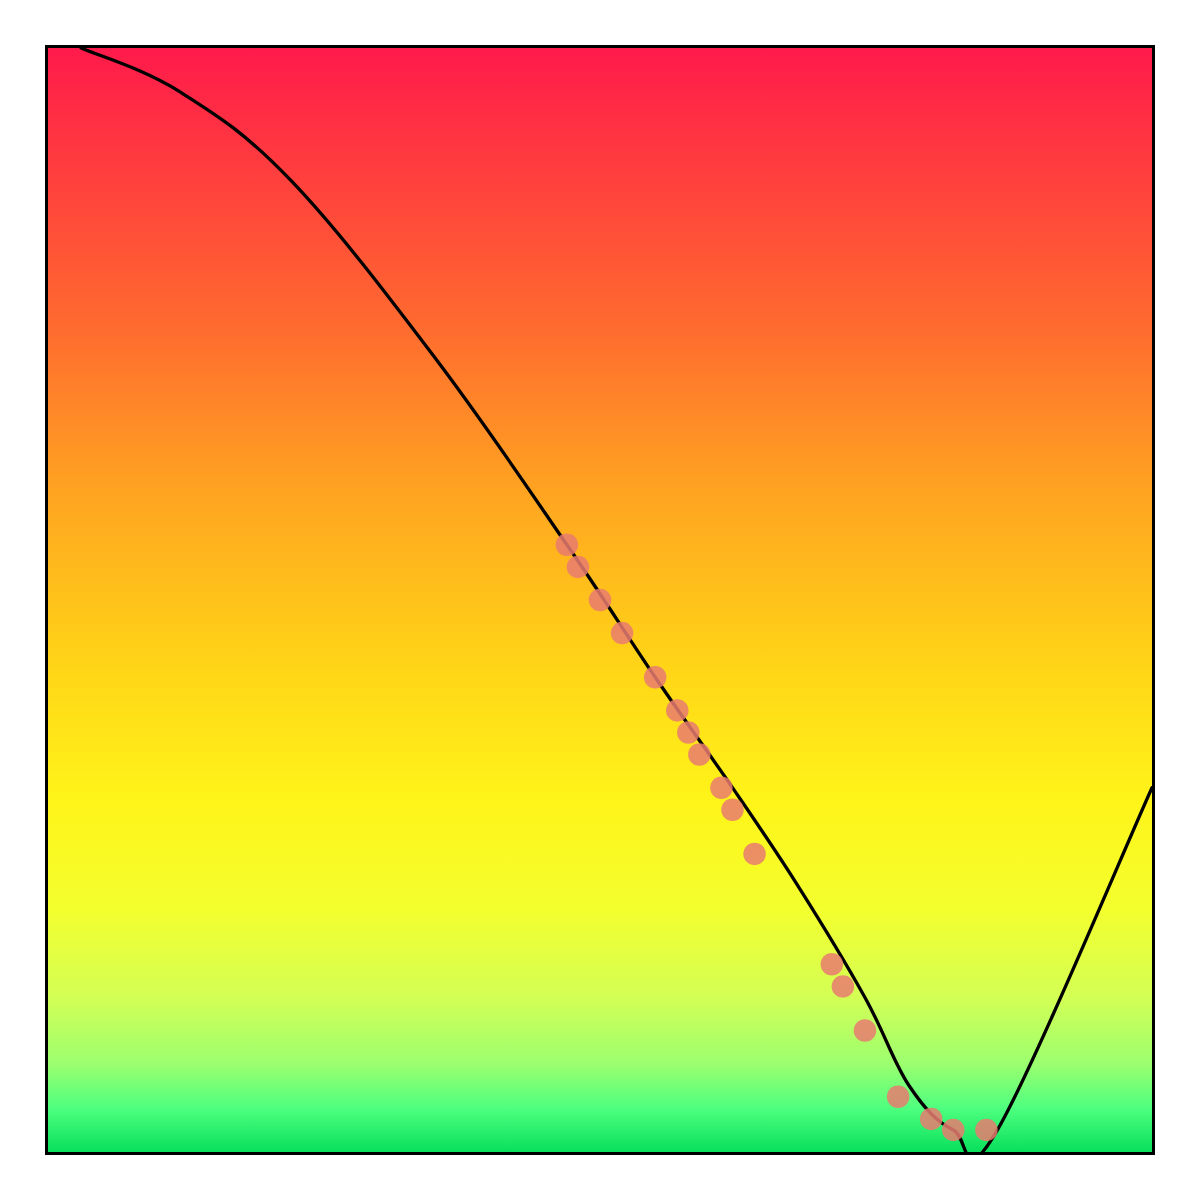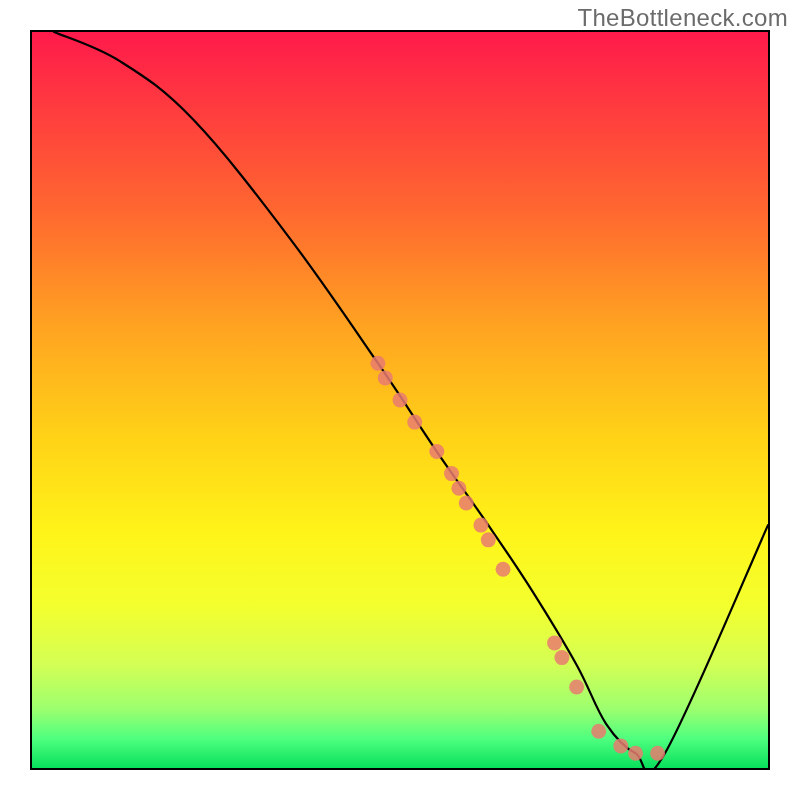--- a/index.html
+++ b/index.html
@@ -59,21 +59,20 @@
     position: absolute;
     inset: 0;
     width: 100%;
     height: 100%;
   }
 </style>
 </head>
 <body>
 
 <div class="frame">
-  <div class="watermark">TheBottleneck.com</div>
 
   <div class="plot-outer">
     <div class="gradient-bg"></div>
 
     <svg class="curve" viewBox="0 0 736 736" preserveAspectRatio="none">
       <path id="curve-path" fill="none" stroke="#000" stroke-width="2.2" stroke-linecap="round" d="M 22.08,0 C 34.00319999999999,5.29920000000001 63.148799999999994,13.542400000000047 88.32,29.440000000000055 C 113.49119999999999,45.337600000000066 131.4496,56.524800000000056 161.92,88.32000000000005 C 192.39039999999997,120.11520000000004 224.47999999999996,162.36160000000007 257.59999999999997,206.08000000000004 C 290.71999999999997,249.79840000000002 319.424,292.7808 345.91999999999996,331.2 C 372.41599999999994,369.6192 384.928,390.3744 404.8,419.52 C 424.672,448.6656 439.0976,467.9488 456.32,493.12 C 473.5424,518.2912 484.5824,534.1888 500.48,559.36 C 516.3776,584.5312 531.3919999999999,609.1136 544.64,632.96 C 557.888,656.8064 563.4816000000001,675.9424 574.08,691.84 C 584.6784,707.7376 592.9216,715.9807999999999 603.52,721.28 C 614.1184,726.5792 609.1136,762.3488 632.96,721.28 C 656.8064,680.2112 717.4528,534.1888 736,493.12"></path>
       <g id="markers">
           <circle cx="345.91999999999996" cy="331.2" r="7.5" fill="#e97b70" fill-opacity="0.85"></circle>
           <circle cx="353.28" cy="345.91999999999996" r="7.5" fill="#e97b70" fill-opacity="0.85"></circle>
           <circle cx="368" cy="368" r="7.5" fill="#e97b70" fill-opacity="0.85"></circle>

